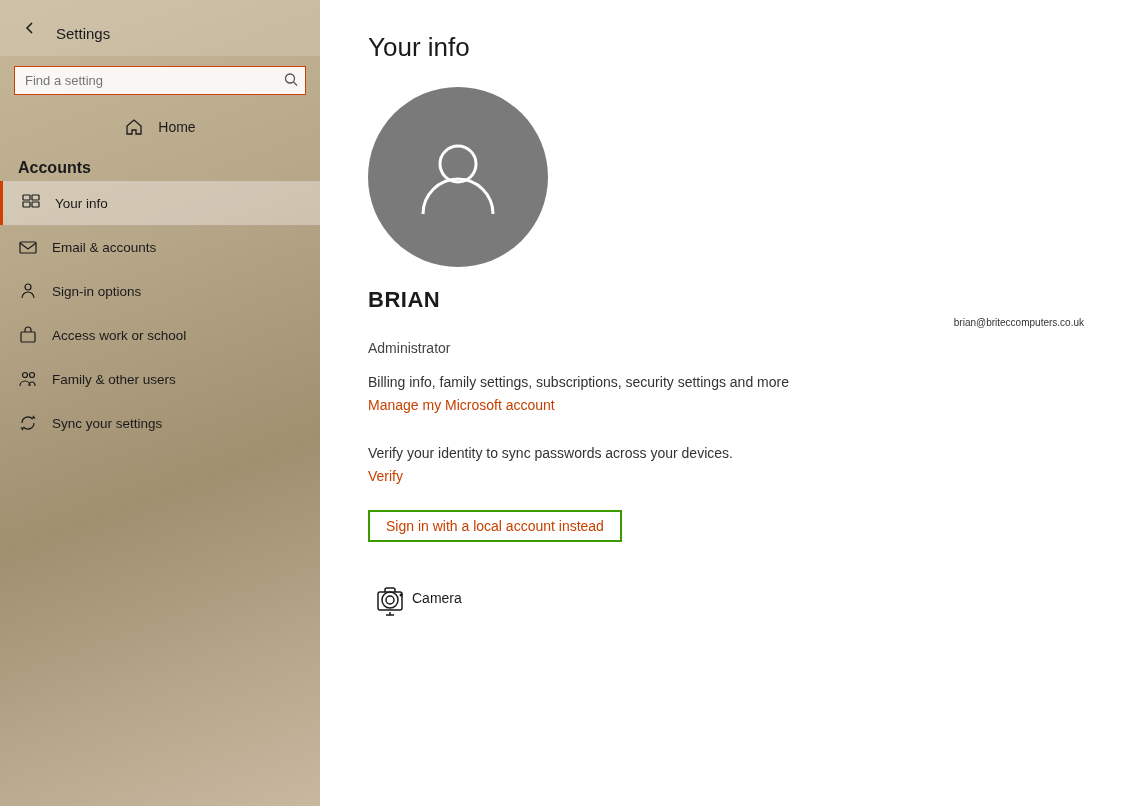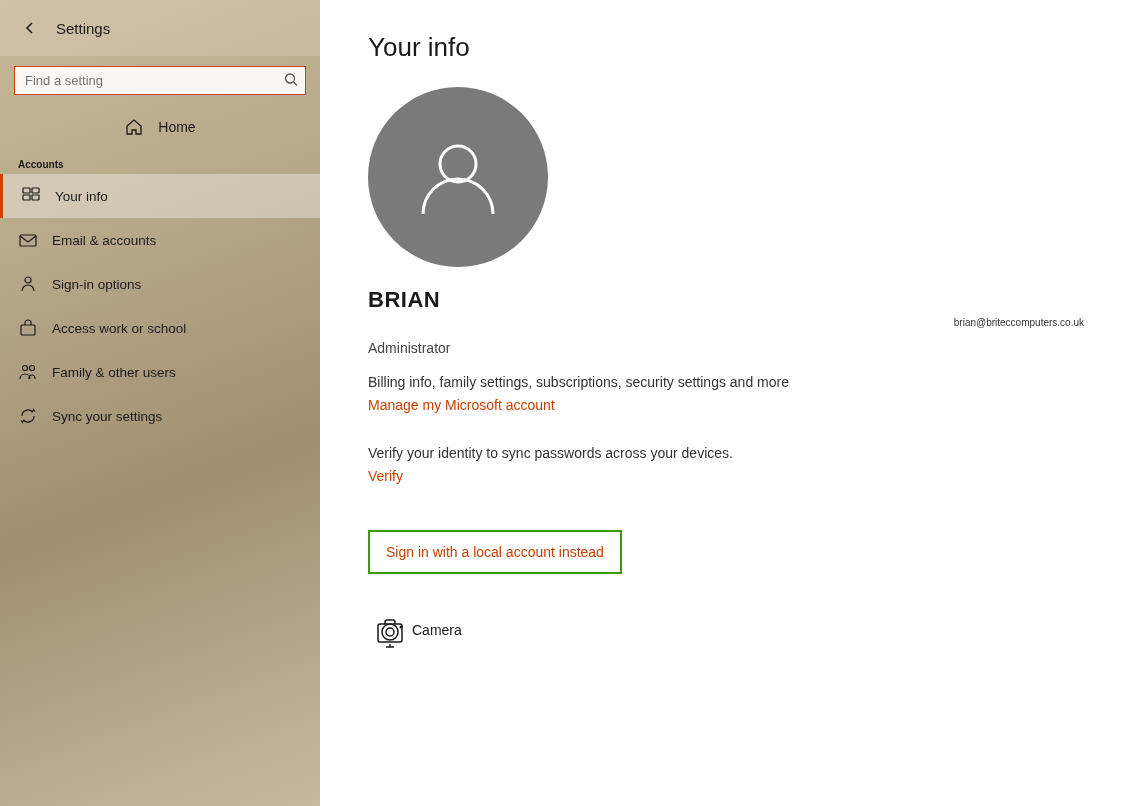--- a/index.html
+++ b/index.html
@@ -11,21 +11,21 @@
       min-width: 320px;
       height: 806px;
       background: linear-gradient(160deg, #c8b89a 0%, #b8a88a 30%, #a09070 60%, #c8b8a0 100%);
       display: flex;
       flex-direction: column;
       overflow: hidden;
     }
 
     .sidebar-header {
       display: flex;
-      align-items: center;
+      align-items: flex-end;
       padding: 14px 16px;
       gap: 12px;
       background: rgba(255,255,255,0.15);
     }
 
     .back-btn {
       width: 28px; height: 28px;
       display: flex; align-items: center; justify-content: center;
       cursor: pointer;
       border-radius: 3px;
@@ -65,21 +65,21 @@
       gap: 14px;
       padding: 12px 18px;
       cursor: pointer;
       color: #1a1a1a;
       font-size: 14px;
       justify-content: center;
     }
 
     .sidebar-section-label {
       padding: 10px 18px 4px;
-      font-size: 10px;
+      font-size: 16px;
       font-weight: 600;
       color: #1a1a1a;
     }
 
     .sidebar-item {
       display: flex;
       align-items: center;
       gap: 14px;
       padding: 12px 18px;
       cursor: pointer;
@@ -163,23 +163,23 @@
       text-decoration: none;
       display: inline-block;
       margin-bottom: 14px;
     }
 
     .local-account-btn {
       display: inline-block;
       color: #c84000;
       font-size: 14px;
       cursor: pointer;
-      padding: 12px 16px;
+      padding: 6px 16px;
       border: 2px solid #3a9a00;
-      margin: 24px 0 24px 0;
+      margin: 4px 0 24px 0;
       background: transparent;
     }
 
     .create-picture-title {
       font-size: 18px;
       font-weight: 300;
       color: #1a1a1a;
       margin-bottom: 18px;
     }
 

